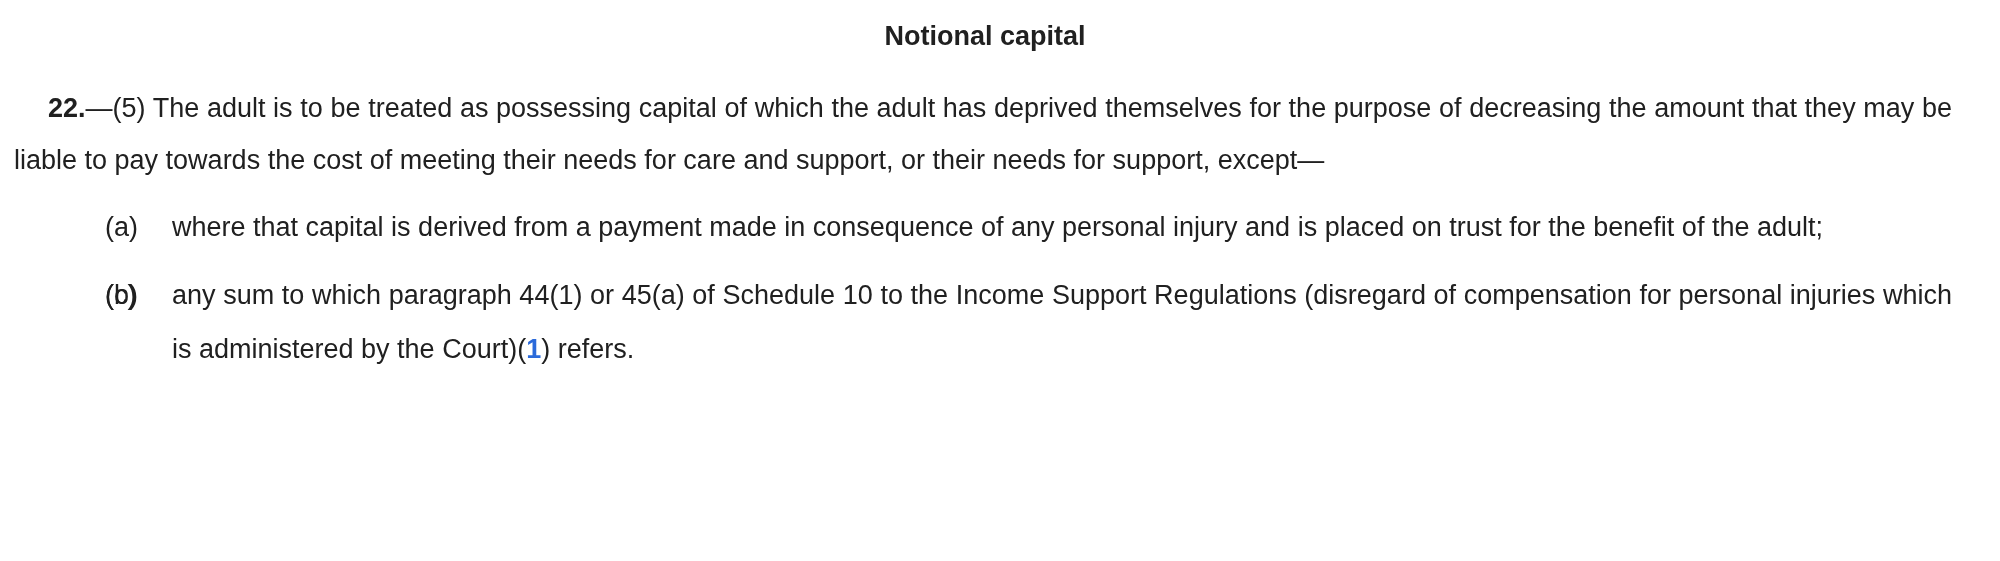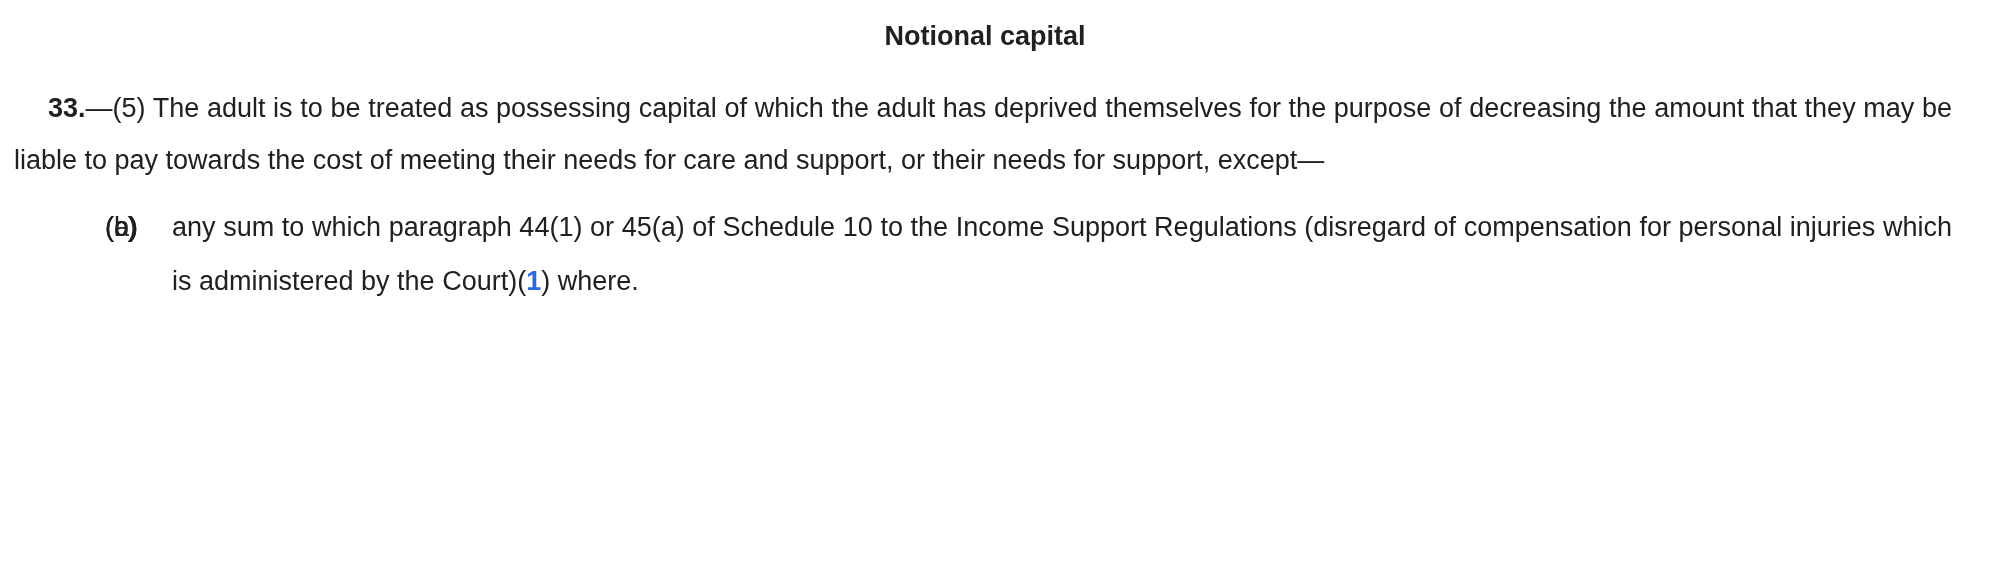--- a/index.html
+++ b/index.html
@@ -56,31 +56,31 @@
     cursor: pointer;
   }
 </style>
 </head>
 <body>
 
 <div class="doc">
 
   <h2 class="heading">Notional capital</h2>
 
-  <p class="para"><span class="provision-number">33.</span><span>—(5) The adult is to be treated as possessing capital of which the adult has deprived themselves for the purpose of decreasing the amount that they may be liable to pay towards the cost of meeting their needs for care and support, or their needs for support, except—</span></p>
+  <p class="para"><span class="provision-number">22.</span><span>—(5) The adult is to be treated as possessing capital of which the adult has deprived themselves for the purpose of decreasing the amount that they may be liable to pay towards the cost of meeting their needs for care and support, or their needs for support, except—</span></p>
 
   <div class="items">
 
     <div class="item">
-      <span class="label">(a)</span>
+      <span class="label">(a)</span><span>where that capital is derived from a payment made in consequence of any personal injury and is placed on trust for the benefit of the adult;</span>
     </div>
 
     <div class="item">
       <span class="label">(b)</span>
     </div>
 
     <div class="item">
-      <span class="label">(c)</span><span>any sum to which paragraph 44(1) or 45(a) of Schedule 10 to the Income Support Regulations (disregard of compensation for personal injuries which is administered by the Court)(</span><a class="footnote-link">1</a><span>) where.</span>
+      <span class="label">(c)</span><span>any sum to which paragraph 44(1) or 45(a) of Schedule 10 to the Income Support Regulations (disregard of compensation for personal injuries which is administered by the Court)(</span><a class="footnote-link">1</a><span>) refers.</span>
     </div>
 
   </div>
 
 </div>
 
 </body></html>

